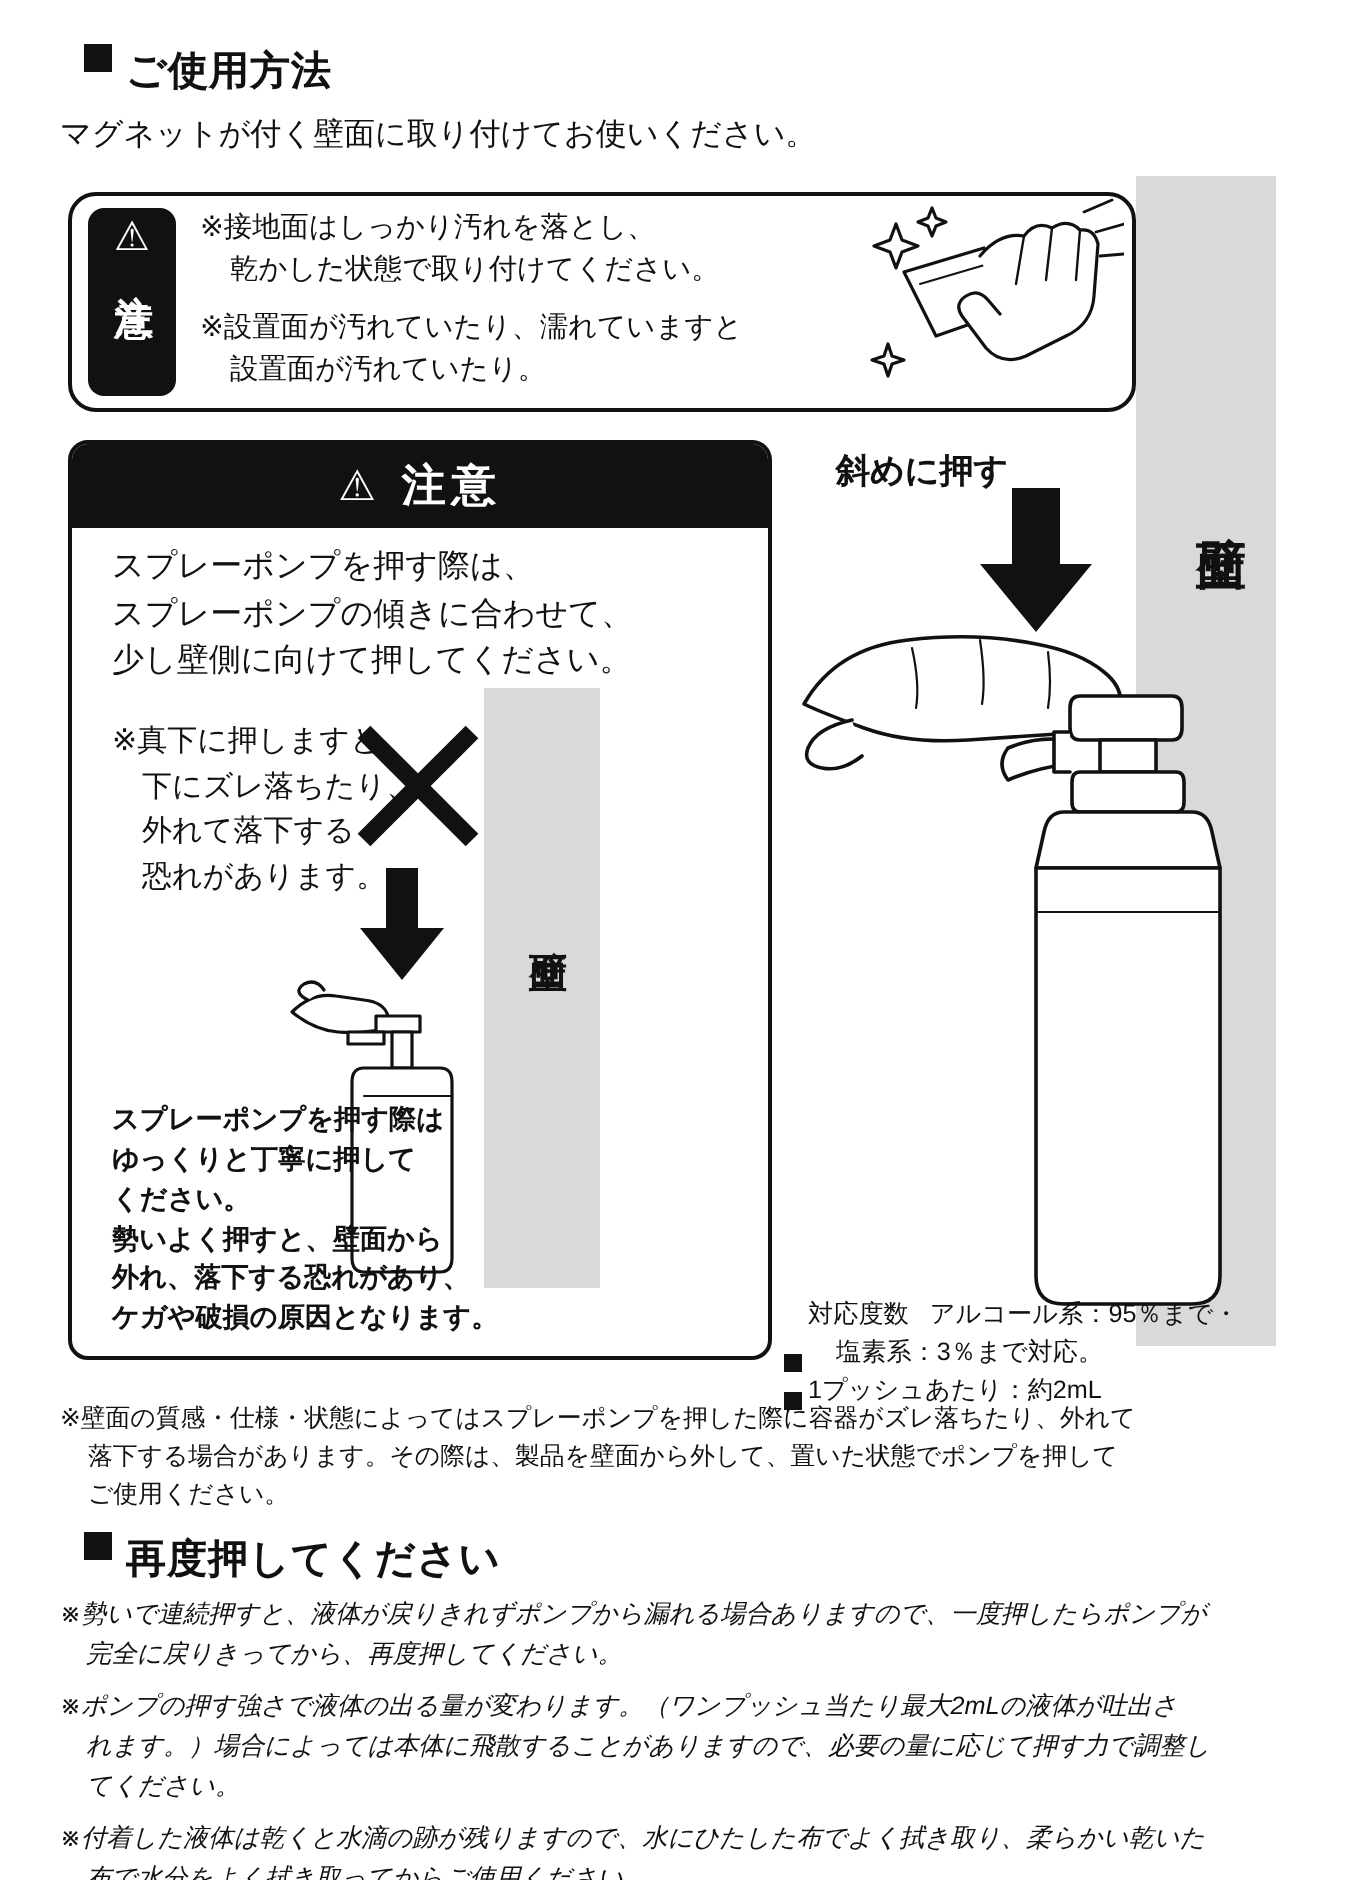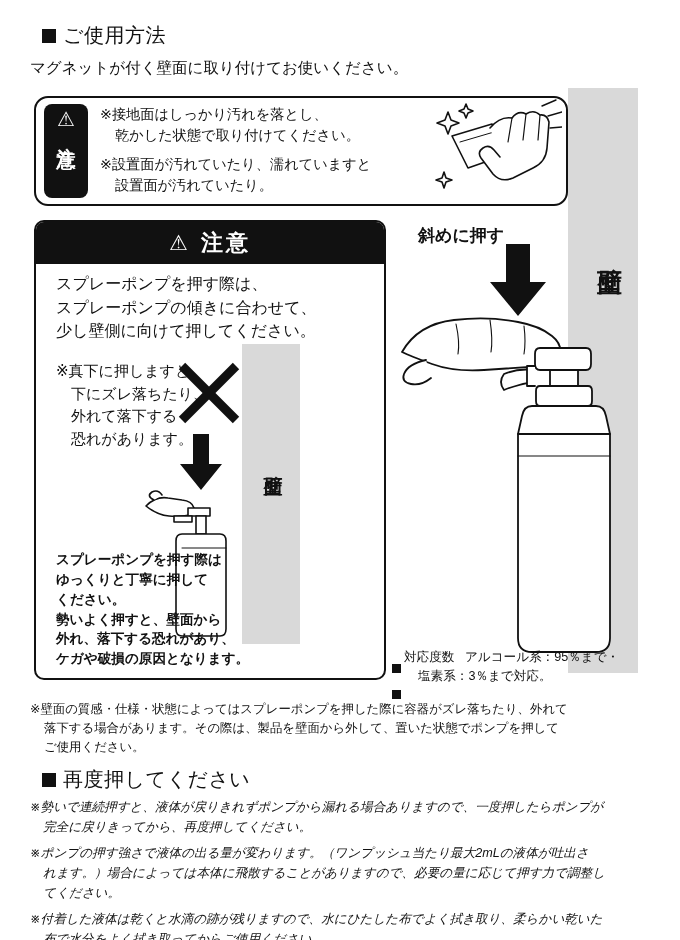--- a/index.html
+++ b/index.html
@@ -8,22 +8,22 @@
     background:#ffffff;
     font-family:"Liberation Sans","DejaVu Sans",sans-serif;
     color:#111;
     position:relative;
     overflow:hidden;
   }
   .page{position:relative;width:680px;height:940px;}
 
   
   .sec-head{
-    display:flex;align-items:center;gap:7px;
-    font-size:20px;font-weight:normal;letter-spacing:0.5px;padding-left:12px;
+    display:flex;align-items:flex-start;gap:7px;
+    font-size:20px;font-weight:bold;letter-spacing:0.5px;padding-left:12px;
   }
   .sec-head .sq{
     display:inline-block;width:14px;height:14px;background:#111;
   }
   .lead{
     font-size:15.5px;line-height:1.5;margin-top:7px;
   }
 
   
   .caution-top{
@@ -111,21 +111,21 @@
   }
   .arrow-right{position:absolute;left:486px;top:244px;width:66px;height:72px;}
   .hand-big{position:absolute;left:398px;top:308px;width:200px;height:110px;}
   .bottle-big{position:absolute;left:492px;top:330px;width:132px;height:330px;}
 
   
   .specs{
     position:absolute;left:392px;top:648px;width:270px;
     font-size:12.6px;line-height:1.5;
   }
-  .specs .row{display:flex;gap:3px;align-items:center;}
+  .specs .row{display:flex;gap:3px;align-items:flex-end;}
   .specs .sq{display:inline-block;width:9px;height:9px;background:#111;margin-top:4px;flex:none;}
 
   
   .note{
     position:absolute;left:30px;top:700px;width:622px;
     font-size:12.4px;line-height:1.55;
   }
   .note .ind{display:block;padding-left:14px;}
 
   
@@ -290,20 +290,21 @@
     <div class="row">
       <span class="sq"></span>
       <div>
         <span>対応度数</span>
         &nbsp;&nbsp;<span>アルコール系：95％まで・</span><br>
         <span style="padding-left:14px;display:inline-block">塩素系：3％まで対応。</span>
       </div>
     </div>
     <div class="row">
       <span class="sq"></span>
+      <div><span>1プッシュあたり：約2mL</span></div>
     </div>
   </div>
 
   <div class="note">
     <span>※壁面の質感・仕様・状態によってはスプレーポンプを押した際に容器がズレ落ちたり、外れて</span>
     <span class="ind">落下する場合があります。その際は、製品を壁面から外して、置いた状態でポンプを押して</span>
     <span class="ind">ご使用ください。</span>
   </div>
 
   <div class="sec2 sec-head">

